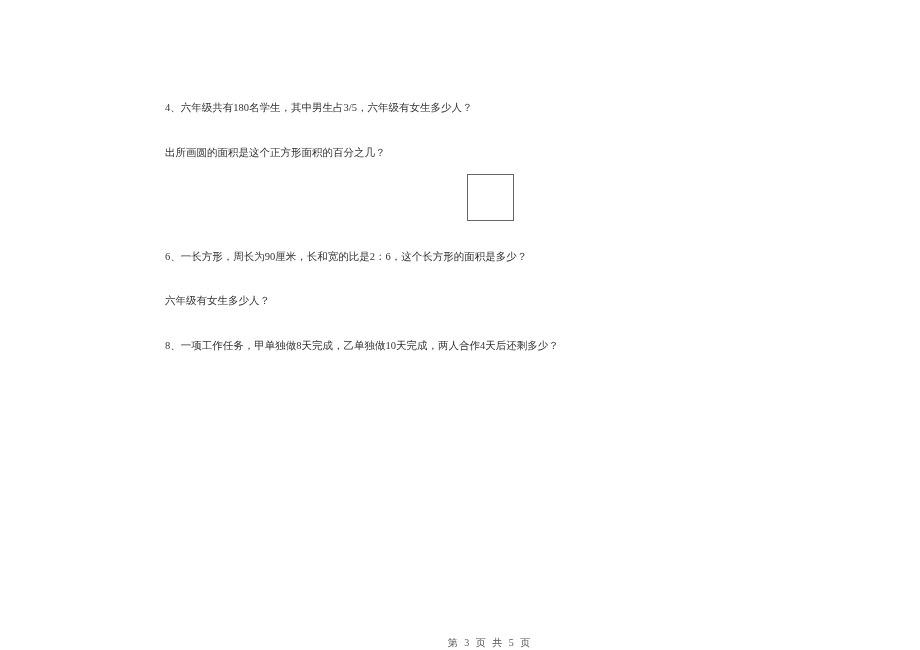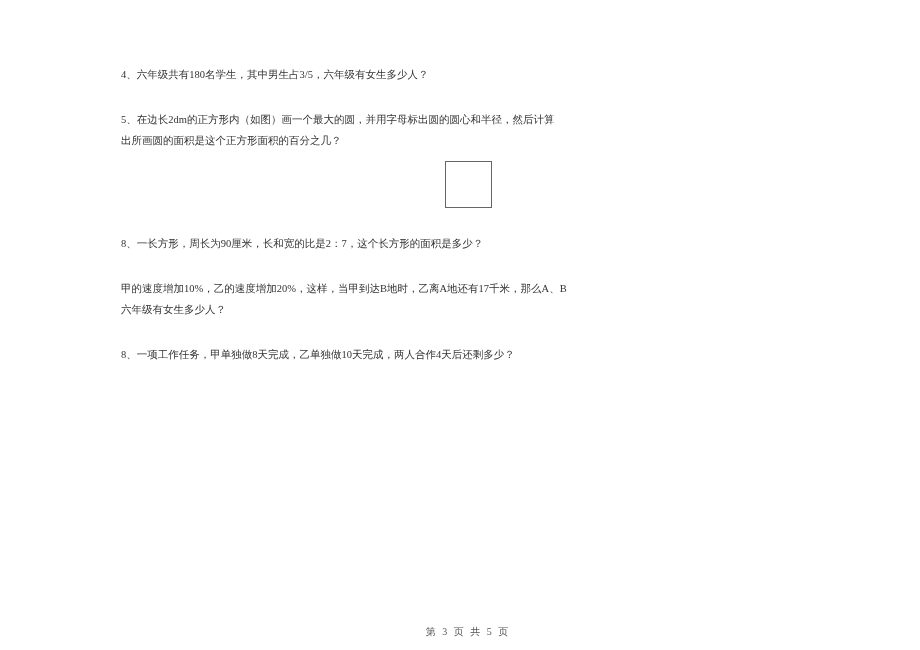--- a/index.html
+++ b/index.html
@@ -1,16 +1,16 @@
 <!DOCTYPE html>
 <html><head>
   <meta charset="utf-8">
   <style>
     * {
-      margin: 4px;
+      margin: 15px;
       padding: 0;
       box-sizing: border-box;
     }
     body {
       width: 920px;
       height: 650px;
       background: #fff;
       font-family: "SimSun", "宋体", serif;
       font-size: 10.5px;
       color: #333;
@@ -42,31 +42,29 @@
     }
   </style>
 </head>
 <body>
 
 <div class="question">
   <p>4、六年级共有180名学生，其中男生占3/5，六年级有女生多少人？</p>
 </div>
 
 <div class="question">
-  <p>5、在边长2dm的正方形内（如图）画一个最大的圆，并用字母标出圆的圆心和半径，然后计算</p>
   <p>出所画圆的面积是这个正方形面积的百分之几？</p>
   <div class="square-box"></div>
 </div>
 
 <div class="question">
-  <p>8、一长方形，周长为90厘米，长和宽的比是2：7，这个长方形的面积是多少？</p>
+  <p>6、一长方形，周长为90厘米，长和宽的比是2：6，这个长方形的面积是多少？</p>
 </div>
 
 <div class="question">
-  <p>甲的速度增加10%，乙的速度增加20%，这样，当甲到达B地时，乙离A地还有17千米，那么A、B</p>
   <p>六年级有女生多少人？</p>
 </div>
 
 <div class="question">
   <p>8、一项工作任务，甲单独做8天完成，乙单独做10天完成，两人合作4天后还剩多少？</p>
 </div>
 
 <div class="footer">第 3 页 共 5 页</div>
 
 </body></html>

